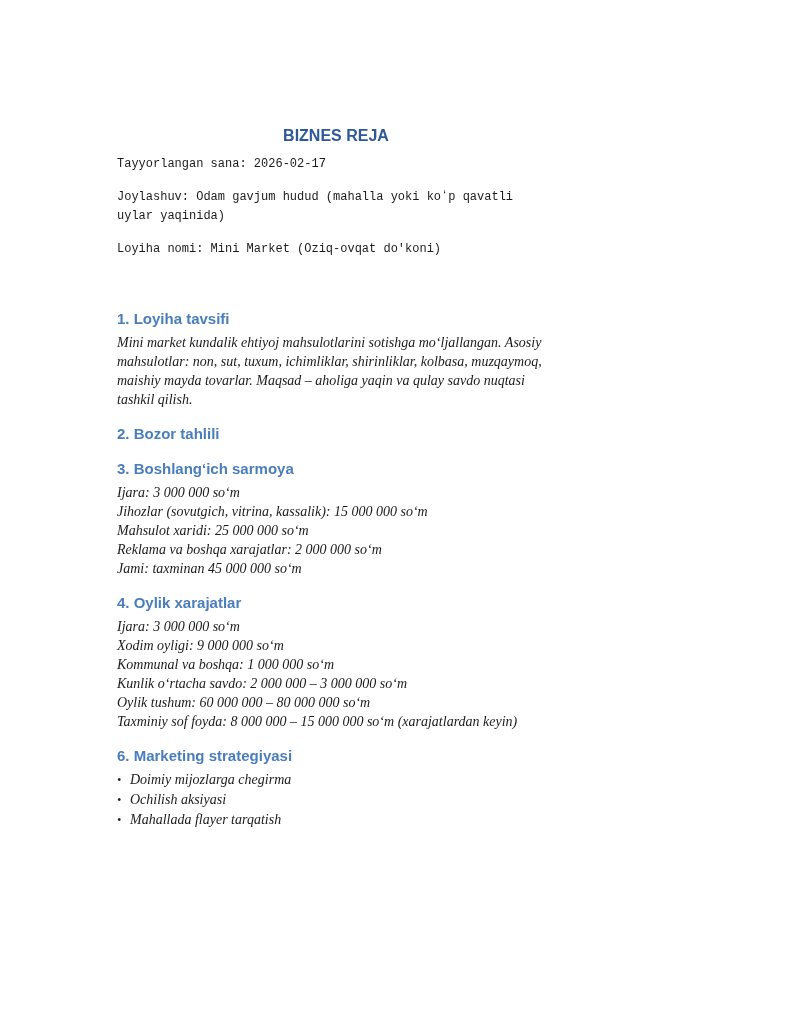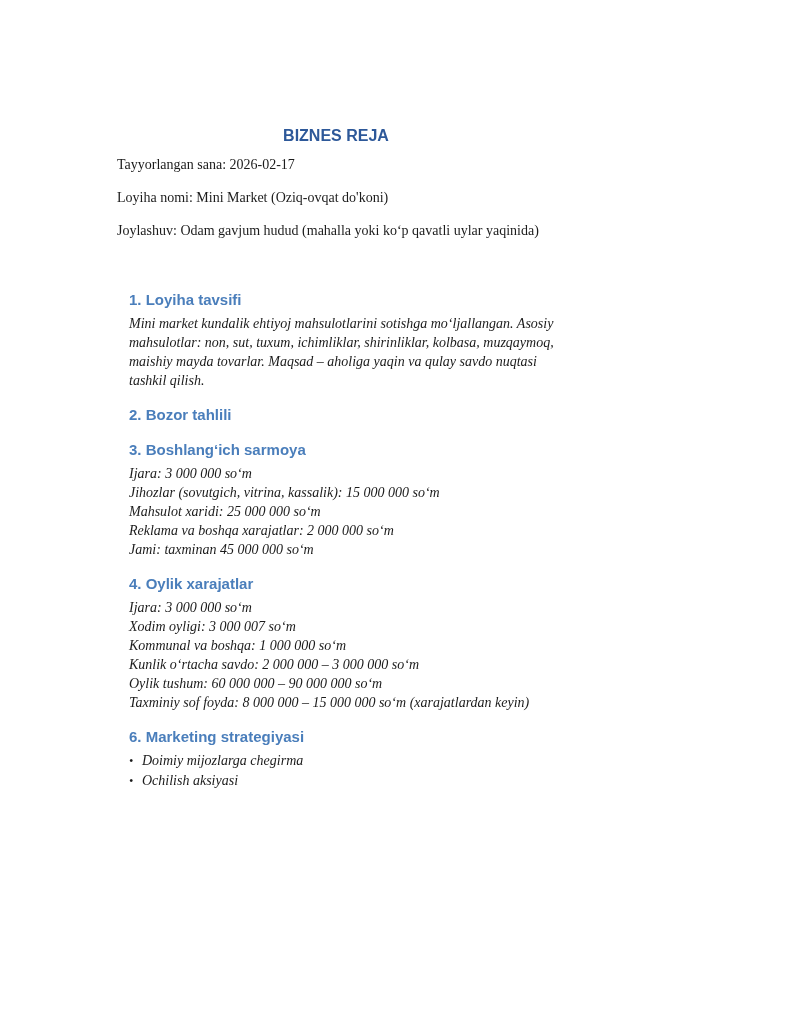--- a/index.html
+++ b/index.html
@@ -19,29 +19,28 @@
   .doc-title {
     font-family: "Liberation Sans", sans-serif;
     font-weight: bold;
     font-size: 16px;
     line-height: 20px;
     text-align: center;
     color: var(--title-color, #2d5899);
     margin: 0 0 9px 0;
   }
   .intro-paragraph {
-    font-family: Liberation Serif, serif;
-    font-size: 14px;
+    font-family: Liberation Mono, monospace;
+    font-size: 12px;
     line-height: 19px;
     color: var(--body-color, #1b1b1b);
     margin: 0 0 14px 0;
   }
   .sections {
     margin-top: 50px;
-    margin-left: 12px;
   }
   .h2 {
     font-family: "Liberation Sans", sans-serif;
     font-weight: bold;
     font-size: 15px;
     line-height: 20px;
     color: var(--heading-color, #4a7ebb);
     margin: 15px 0 4px 0;
   }
   section:first-child .h2 {
@@ -61,49 +60,50 @@
     font-size: 12px;
   }
 </style>
 </head>
 <body>
 
 <div class="page">
   <h1 class="doc-title">BIZNES REJA</h1>
   <div>
       <p class="intro-paragraph">Tayyorlangan sana: 2026-02-17</p>
+      <p class="intro-paragraph">Joylashuv: Odam gavjum hudud (mahalla yoki koʻp qavatli uylar yaqinida)</p>
       <p class="intro-paragraph">Loyiha nomi: Mini Market (Oziq-ovqat do'koni)</p>
-      <p class="intro-paragraph">Joylashuv: Odam gavjum hudud (mahalla yoki koʻp qavatli uylar yaqinida)</p>
     </div>
   <div class="sections">
       <section class="">
         <h2 class="h2">1. Loyiha tavsifi</h2>
         <p class="para">Mini market kundalik ehtiyoj mahsulotlarini sotishga moʻljallangan. Asosiy mahsulotlar: non, sut, tuxum, ichimliklar, shirinliklar, kolbasa, muzqaymoq, maishiy mayda tovarlar. Maqsad – aholiga yaqin va qulay savdo nuqtasi tashkil qilish.</p>
       </section>
       <section class="">
         <h2 class="h2">2. Bozor tahlili</h2>
       </section>
       <section class="">
         <h2 class="h2">3. Boshlangʻich sarmoya</h2>
         <p class="line">Ijara: 3 000 000 soʻm</p>
         <p class="line">Jihozlar (sovutgich, vitrina, kassalik): 15 000 000 soʻm</p>
         <p class="line">Mahsulot xaridi: 25 000 000 soʻm</p>
         <p class="line">Reklama va boshqa xarajatlar: 2 000 000 soʻm</p>
         <p class="line">Jami: taxminan 45 000 000 soʻm</p>
       </section>
       <section class="">
         <h2 class="h2">4. Oylik xarajatlar</h2>
         <p class="line">Ijara: 3 000 000 soʻm</p>
-        <p class="line">Xodim oyligi: 3 000 007 soʻm</p>
+        <p class="line">Xodim oyligi: 9 000 000 soʻm</p>
         <p class="line">Kommunal va boshqa: 1 000 000 soʻm</p>
       </section>
       <section class="">
         <p class="line">Kunlik oʻrtacha savdo: 2 000 000 – 3 000 000 soʻm</p>
-        <p class="line">Oylik tushum: 60 000 000 – 90 000 000 soʻm</p>
+        <p class="line">Oylik tushum: 60 000 000 – 80 000 000 soʻm</p>
         <p class="line">Taxminiy sof foyda: 8 000 000 – 15 000 000 soʻm (xarajatlardan keyin)</p>
       </section>
       <section class="">
         <h2 class="h2">6. Marketing strategiyasi</h2>
         <p class="bullet-line"><span class="bullet-marker">•</span><span class="">Doimiy mijozlarga chegirma</span></p>
         <p class="bullet-line"><span class="bullet-marker">•</span><span class="">Ochilish aksiyasi</span></p>
+        <p class="bullet-line"><span class="bullet-marker">•</span><span class="">Mahallada flayer tarqatish</span></p>
       </section>
     </div>
 </div>
 
 </body></html>

